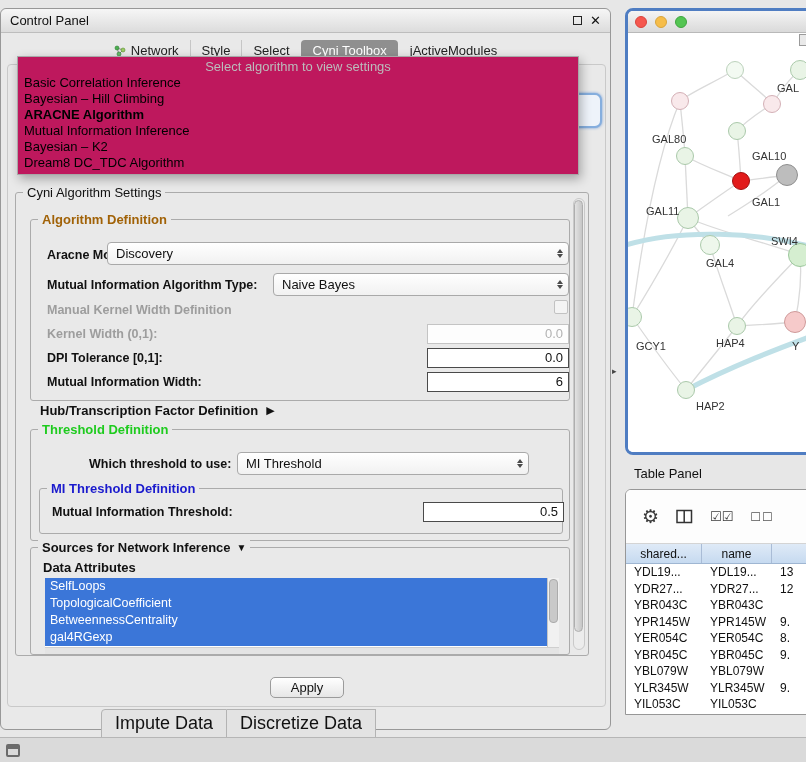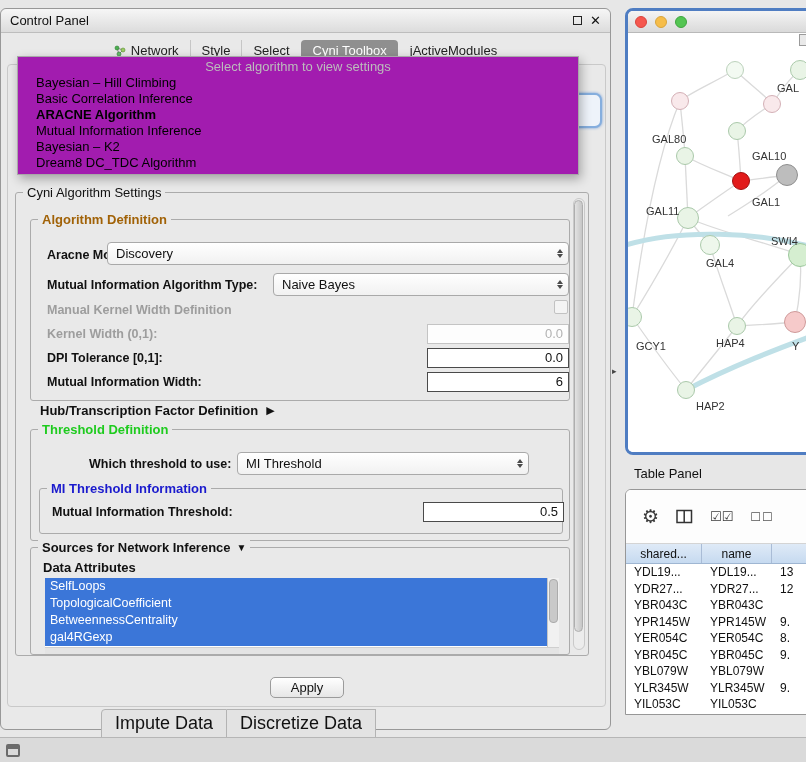--- a/index.html
+++ b/index.html
@@ -15,21 +15,21 @@
   #close-icon{font-size:13px;font-weight:bold;color:#111;line-height:1;}
   #inner-panel{position:absolute;left:6px;top:55px;width:599px;height:643px;border:1px solid #c9c9c9;border-radius:4px;background:#e9e9e9;}
   #top-tabs{position:absolute;left:0;top:31px;width:100%;display:flex;justify-content:center;align-items:center;z-index:5;}
   .tab{padding:3px 11px;font-size:13px;color:#222;display:flex;align-items:center;gap:5px;}
   .tab+.tab{border-left:1px solid #c6c6c6;}
   .tab.active{background:#8f8f8f;color:#fff;border-radius:4px;border-left-color:transparent;}
   .tab.active+.tab{border-left-color:transparent;}
   .tab-icon{display:flex;align-items:center;}
 
   
-  #algo-dropdown{position:absolute;left:16px;top:47px;width:562px;background:#a21caf;border:1px solid #a8a8a8;box-shadow:2px 4px 10px rgba(0,0,0,.3);z-index:60;padding:2px 16px 3px;}
+  #algo-dropdown{position:absolute;left:16px;top:47px;width:562px;background:#be185d;border:1px solid #a8a8a8;box-shadow:2px 4px 10px rgba(0,0,0,.3);z-index:60;padding:2px 4px 3px;}
   .dd-placeholder{height:16px;line-height:16px;text-align:center;color:#bcbcbc;font-size:13px;}
   .dd-item{height:16px;line-height:16px;padding-left:2px;font-size:13px;color:#000;white-space:nowrap;}
   .dd-item.sel{font-weight:bold;}
   #hidden-combo{position:absolute;left:568px;top:84px;width:33px;height:35px;background:#eef3fa;border:2px solid #85aede;border-radius:7px;box-shadow:0 0 3px #6f9bd8;z-index:10;}
 
   
   .groupbox{position:absolute;border:1px solid #ababab;border-radius:3px;}
   .group-label{position:absolute;top:-8px;left:7px;background:#e9e9e9;padding:0 4px;font-size:13px;line-height:15px;white-space:nowrap;}
   #cyni-group{left:14px;top:183px;width:574px;height:464px;}
   #algo-group{left:14px;top:26px;width:540px;height:182px;}
@@ -147,22 +147,22 @@
         </div>
       </div>
 
     <div id="inner-panel"></div>
 
     <div id="hidden-combo"></div>
 
     <div id="algo-dropdown">
       <div class="dd-placeholder">Select algorithm to view settings</div>
       <div id="dd-items">
+          <div class="dd-item">Basic Correlation Inference</div>
           <div class="dd-item">Bayesian – Hill Climbing</div>
-          <div class="dd-item">Basic Correlation Inference</div>
           <div class="dd-item sel">ARACNE Algorithm</div>
           <div class="dd-item">Mutual Information Inference</div>
           <div class="dd-item">Bayesian – K2</div>
           <div class="dd-item">Dream8 DC_TDC Algorithm</div>
         </div>
     </div>
 
     <div id="cyni-group" class="groupbox">
       <span class="group-label">Cyni Algorithm Settings</span>
 
@@ -215,21 +215,21 @@
         <span class="flabel" style="left:58px;top:27px;">Which threshold to use:</span>
         <div class="combo" style="left:206px;top:22px;width:292px;">
           <span class="cval">MI Threshold</span>
           <span class="stepper">
               <i class="up"></i>
               <i class="dn"></i>
             </span>
         </div>
 
         <div id="mi-group" class="groupbox">
-          <span class="group-label">MI Threshold Information</span>
+          <span class="group-label">MI Threshold Definition</span>
           <span class="flabel" style="left:12px;top:16px;">Mutual Information Threshold:</span>
           <div class="tfield" style="left:383px;top:13px;width:141px;">0.5</div>
         </div>
       </div>
 
       <div id="sources-group" class="groupbox">
         <span class="group-label">
           <span>Sources for Network Inference</span>
           <span class="arrow-down">▼</span>
         </span>

